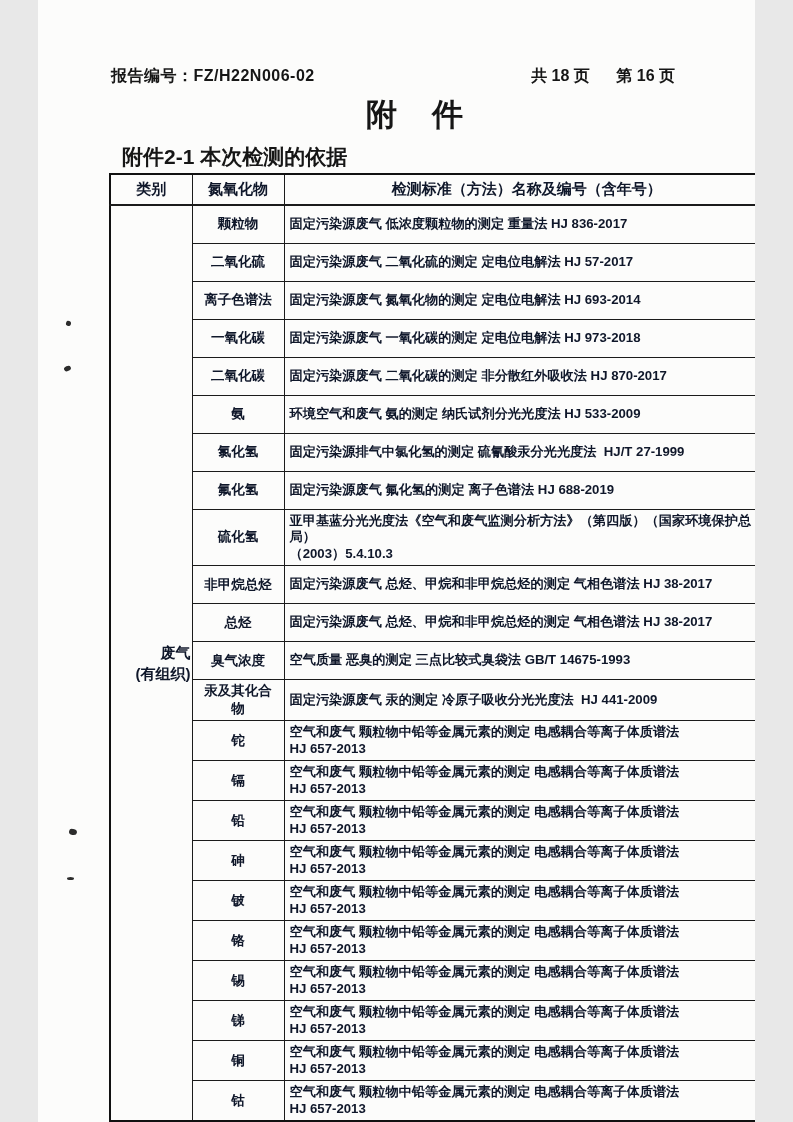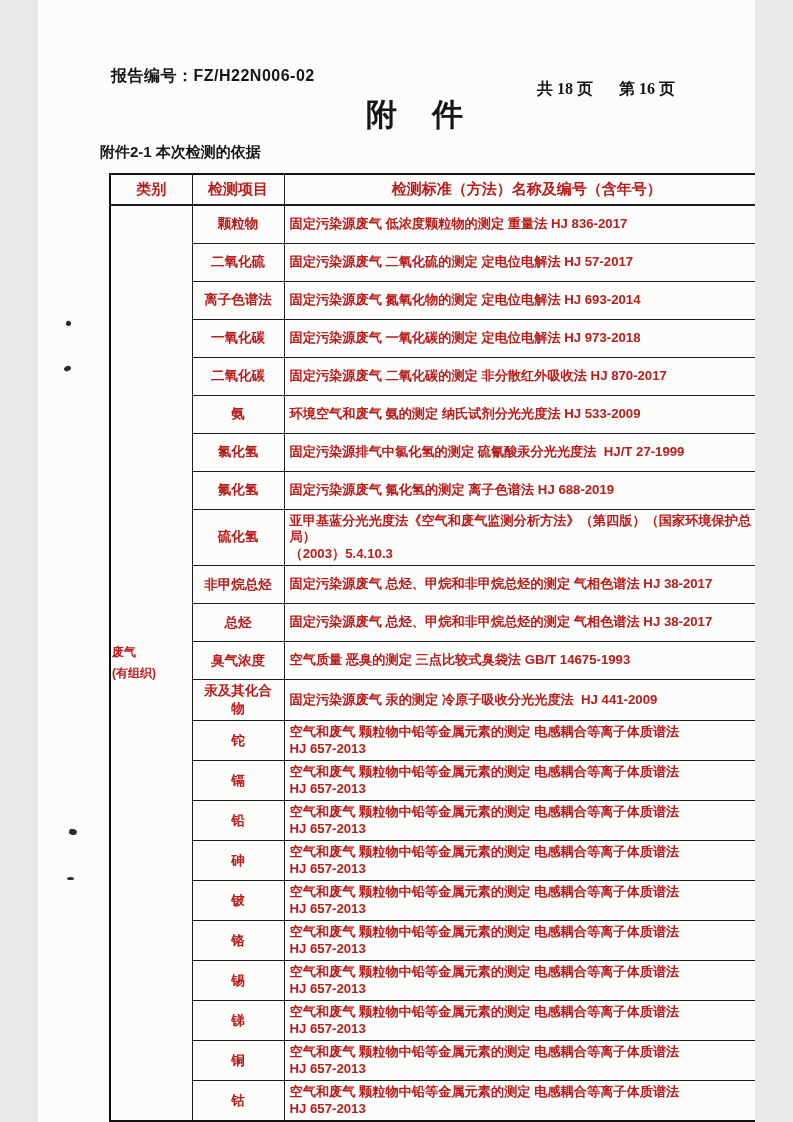--- a/index.html
+++ b/index.html
@@ -20,75 +20,74 @@
     position: absolute;
     left: 73px;
     top: 66px;
     font-size: 16px;
     font-weight: 700;
     letter-spacing: 0.5px;
   }
   .page-count {
     position: absolute;
     right: 80px;
-    top: 79px;
+    top: 66px;
     font-size: 16px;
     font-weight: 700;
     white-space: nowrap;
-    font-family: Liberation Serif, serif;
   }
   .page-count span + span { margin-left: 22px; }
   .doc-title {
     position: absolute;
     left: 0;
     right: 0;
     top: 94px;
     text-align: center;
     font-size: 31px;
     font-weight: 700;
     letter-spacing: 2px;
     padding-left: 38px;
   }
   .section-heading {
     position: absolute;
-    left: 62px;
+    left: 84px;
     top: 143px;
-    font-size: 15px;
+    font-size: 21px;
     font-weight: 700;
   }
   .basis-table {
     position: absolute;
     left: 71px;
     top: 173px;
     width: 660px;
     border-collapse: collapse;
     table-layout: fixed;
   }
   .basis-table col.c-cat  { width: 82px; }
   .basis-table col.c-item { width: 92px; }
   .basis-table col.c-std  { width: 486px; }
   .basis-table th, .basis-table td {
     border: 1.5px solid #1b1b1b;
     box-sizing: border-box;
     vertical-align: middle;
     font-weight: 700;
-    color: #b91c1c;
+    color: #0f172a;
   }
   .basis-table { border: 2px solid #111; }
   .basis-table thead th {
     height: 31px;
     font-size: 15px;
     text-align: center;
     border-bottom-width: 2px;
     padding: 2px 3px;
   }
   .basis-table td { height: 38px; }
   .cat-cell {
-    text-align: left;
-    font-size: 12px;
+    text-align: right;
+    font-size: 15px;
     line-height: 21px;
     white-space: pre-line;
   }
   .item-cell {
     text-align: center;
     font-size: 13.5px;
     padding: 2px 6px;
   }
   .standard-cell {
     text-align: left;
@@ -125,21 +124,21 @@
 
   <table class="basis-table">
     <colgroup>
       <col class="c-cat">
         <col class="c-item">
         <col class="c-std">
     </colgroup>
     <thead>
       <tr>
         <th>类别</th>
-        <th>检测项目</th>
+        <th>氮氧化物</th>
         <th>检测标准（方法）名称及编号（含年号）</th>
       </tr>
     </thead>
     <tbody>
         <tr>
           <td class="cat-cell" rowspan="23">废气
 (有组织)</td>
           <td class="item-cell">颗粒物</td>
           <td class="standard-cell">固定污染源废气 低浓度颗粒物的测定 重量法 HJ 836-2017</td>
         </tr>

